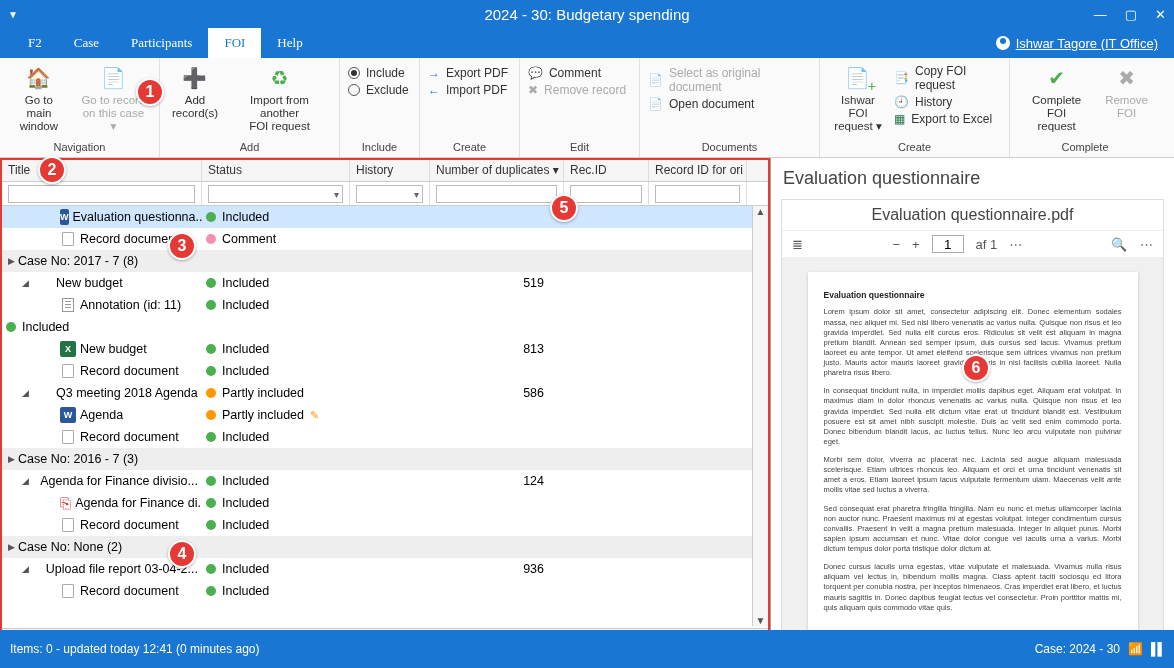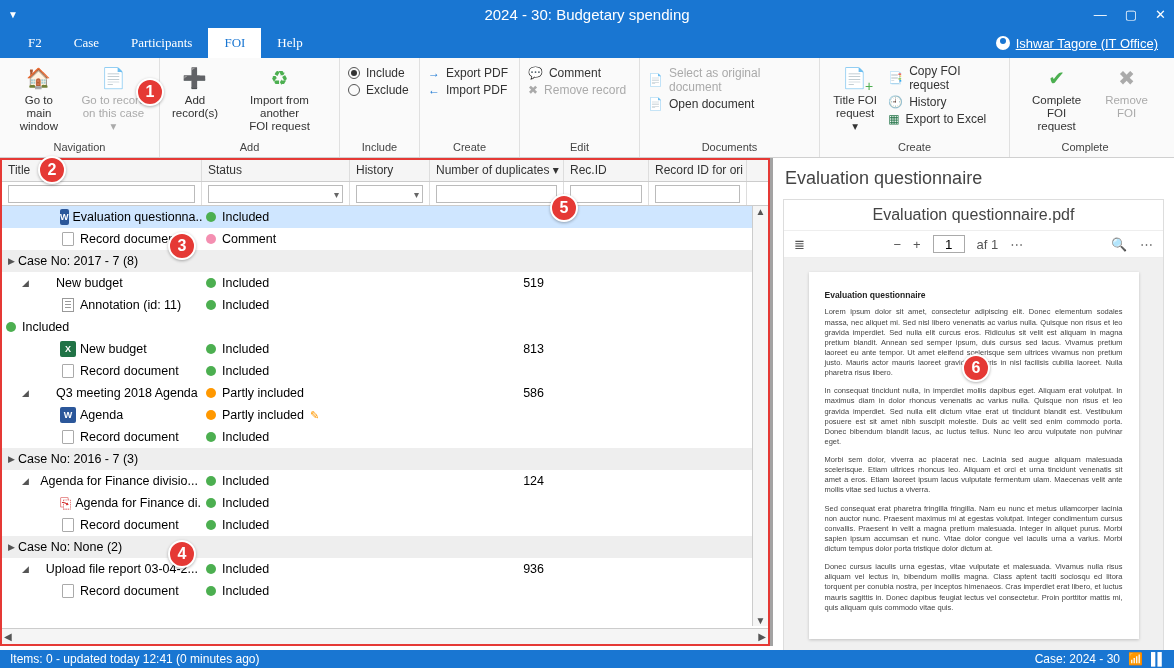--- a/index.html
+++ b/index.html
@@ -31,21 +31,21 @@
   .vlist { display: flex; flex-direction: column; gap: 3px; font-size: 12px; color: #333; }
   .vlist .row { display: flex; align-items: center; gap: 6px; cursor: pointer; }
   .vlist .row.disabled { color: #aaa; }
   .radio { width: 12px; height: 12px; border: 1.5px solid #555; border-radius: 50%; display: inline-flex; align-items: center; justify-content: center; }
   .radio.sel::after { content:""; width:6px; height:6px; background:#333; border-radius:50%; }
   .arrow-icon { color:#1976d2; font-weight:bold; }
 
   
   .mainarea { display: flex; height: calc(668px - 28px - 30px - 100px - 22px); }
   .leftpane { width: 770px; border: 2.5px solid #e53935; border-top: 2.5px solid #e53935; display: flex; flex-direction: column; position: relative; }
-  .rightpane { flex: 1; border-left: 3px solid #a3a3a3; display: flex; flex-direction: column; padding: 6px 10px 6px 10px; }
+  .rightpane { flex: 1; border-left: 1px solid #a3a3a3; display: flex; flex-direction: column; padding: 6px 10px 6px 10px; }
 
   
   .gridhead { display: flex; background: #f5f5f5; border-bottom: 1px solid #ccc; height: 22px; font-size: 12px; color: #333; }
   .gridhead .col, .filterrow .col { border-right: 1px solid #ddd; padding: 3px 6px; overflow: hidden; white-space: nowrap; }
   .filterrow { display: flex; height: 24px; border-bottom: 1px solid #ccc; }
   .filterrow input { width: 100%; border: 1px solid #bbb; height: 18px; font-size: 11px; padding: 0 3px; }
   .filterrow .dd { display:flex; align-items:center; justify-content:flex-end; border:1px solid #bbb; height:18px; font-size:10px; padding-right:3px; color:#666;}
   .col-title { width: 200px; }
   .col-status { width: 148px; }
   .col-history { width: 80px; }
@@ -90,21 +90,21 @@
   .pdftoolbar { display:flex; align-items:center; gap:12px; padding:4px 10px; border-bottom:1px solid #eee; color:#555; font-size:13px;}
   .pdftoolbar .pginput { width:32px; text-align:center; border:1px solid #aaa; height:18px;}
   .pdftoolbar .spacer { flex:1; }
   .pdfpage { flex:1; overflow:auto; background:#f0f0f0; padding:14px; position:relative;}
   .pdfpaper { background:#fff; width: 330px; min-height: 340px; margin:0 auto; padding: 18px 16px; font-size:7.5px; line-height:1.35; color:#444; box-shadow:0 1px 3px rgba(0,0,0,0.2);}
   .pdfpaper h4 { font-size:8.5px; margin-bottom:6px; color:#222;}
   .pdfpaper p { margin-bottom:8px; text-align:justify;}
   .rscroll { height:14px; background:#eee; border-top:1px solid #ccc; display:flex; align-items:center; padding:0 4px; font-size:10px; color:#666; gap:6px;}
 
   
-  .statusbar { position:absolute; bottom:0; left:0; right:0; height:18px; background:#1976d2; color:#fff; display:flex; align-items:center; padding:0 10px; font-size:12px;}
+  .statusbar { position:absolute; bottom:0; left:0; right:0; height:38px; background:#1976d2; color:#fff; display:flex; align-items:center; padding:0 10px; font-size:12px;}
   .statusbar .right { margin-left:auto; display:flex; align-items:center; gap:8px;}
 </style>
 </head>
 <body>
 
 <div class="titlebar">
   <span class="drop">▼</span>
   <span class="title">2024 - 30: Budgetary spending</span>
   <div class="winctrl">
     <span>—</span>
@@ -212,21 +212,21 @@
           <span>Open document</span>
         </div>
     </div>
     <div class="label">Documents</div>
   </div>
 
   <div class="rgroup" style="width:190px">
     <div class="buttons">
       <div class="rbtn">
         <span class="icon" style="position:relative">📄<span style="position:absolute;right:-4px;bottom:-2px;color:#4caf50;font-size:14px">+</span></span>
-        <span style="white-space:pre-line">Title FOI
+        <span style="white-space:pre-line">Ishwar FOI
 request ▾</span>
       </div>
       <div class="vlist" style="padding-top:2px">
         <div class="row">
             <span>📑</span>
             <span>Copy FOI request</span>
           </div>
         <div class="row">
             <span>🕘</span>
             <span>History</span>

